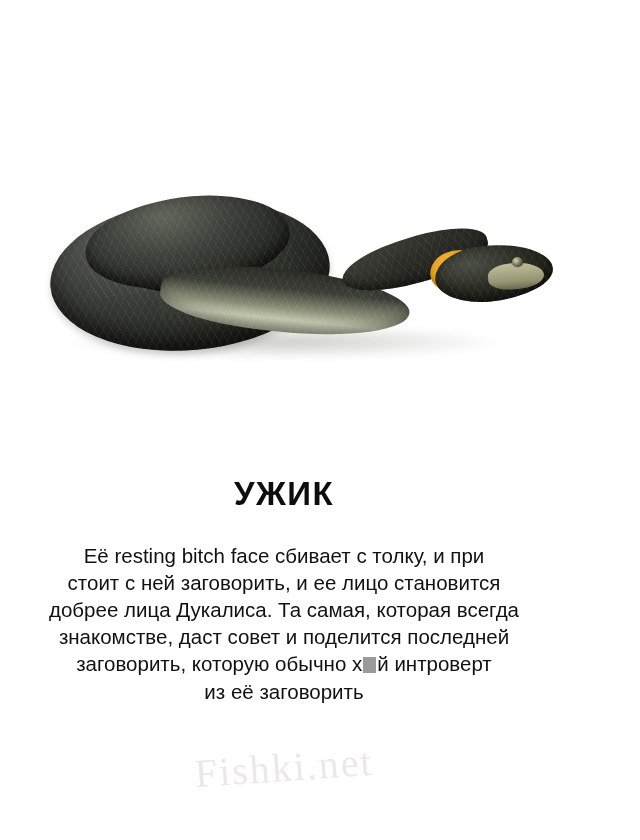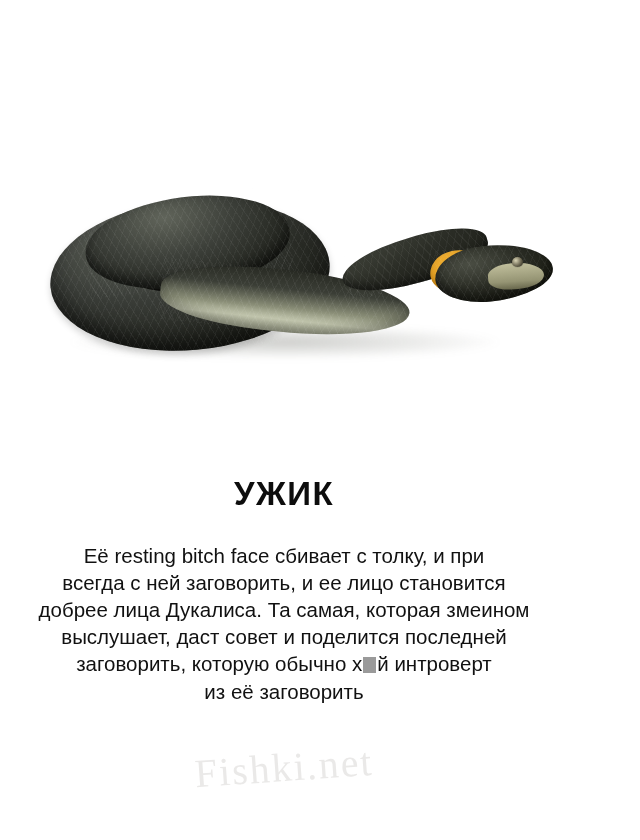--- a/index.html
+++ b/index.html
@@ -258,23 +258,23 @@
       <div class="head-pale"></div>
       <div class="eye"></div>
     </div>
   </div>
 
   <div class="text-area">
     <h1 class="title">УЖИК</h1>
 
     <div class="body-text">
       <p>Её resting bitch face сбивает с толку, и при</p>
-      <p>всегда с ней заговорить, и ее лицо становится</p>
-      <p>добрее лица Дукалиса. Та самая, которая змеином</p>
-      <p>выслушает, даст совет и поделится последней</p>
+      <p>стоит с ней заговорить, и ее лицо становится</p>
+      <p>добрее лица Дукалиса. Та самая, которая всегда</p>
+      <p>знакомстве, даст совет и поделится последней</p>
       <p><span>заговорить, которую обычно х</span><span class="censor"></span><span>й интроверт</span></p>
       <p>из её заговорить</p>
     </div>
 
     <div class="watermark">Fishki.net</div>
   </div>
 
 </div>
 
 </body></html>

